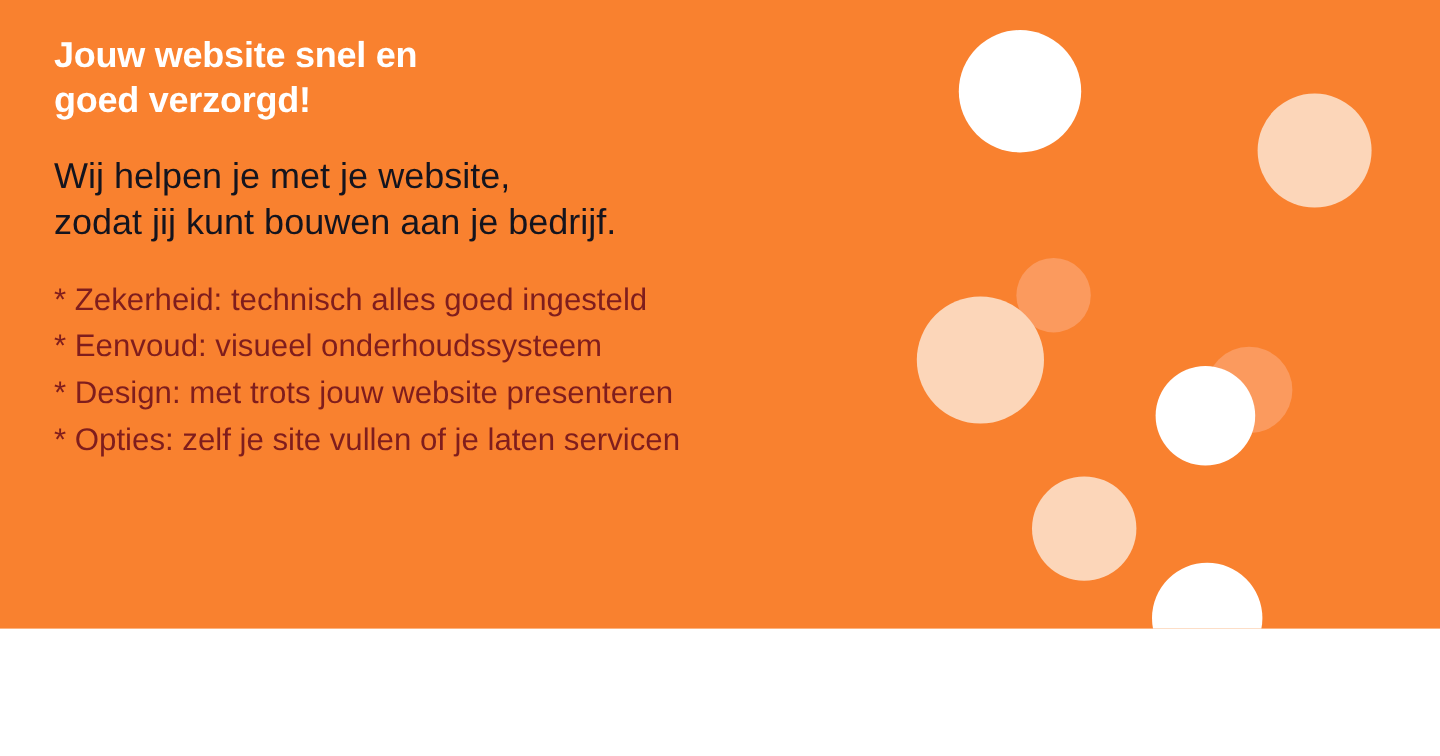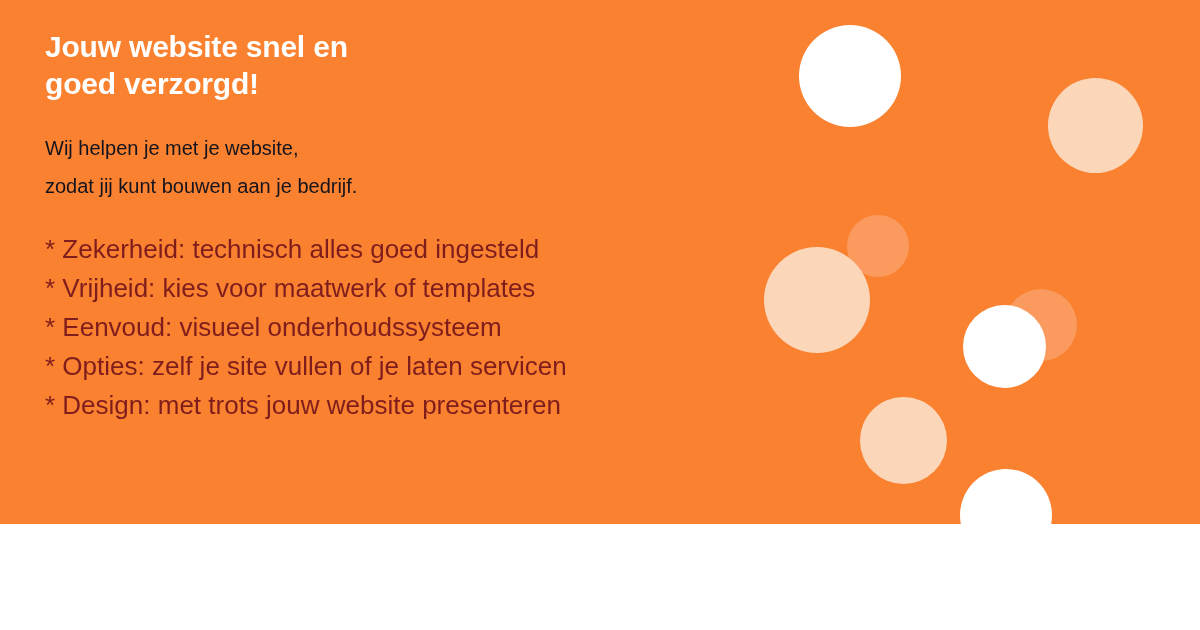--- a/index.html
+++ b/index.html
@@ -36,21 +36,21 @@
     font-size: 30px;
     line-height: 37px;
     font-weight: bold;
     letter-spacing: -0.2px;
     white-space: pre-line;
   }
   .intro {
     margin: 0;
     padding-top: 27px;
     color: #14141E;
-    font-size: 20px;
+    font-size: 30px;
     line-height: 38px;
     font-weight: normal;
     white-space: pre-line;
   }
   .bullets {
     margin: 0;
     padding: 0;
     padding-top: 25px;
     list-style: none;
   }
@@ -111,24 +111,23 @@
     <div class="circle" style="left:960px; top:469px; width:92px; height:92px; background:#FFFFFF;"></div>
   </div>
 
   <div class="content">
     <h1 class="headline">Jouw website snel en
 goed verzorgd!</h1>
     <p class="intro">Wij helpen je met je website,
 zodat jij kunt bouwen aan je bedrijf.</p>
     <ul class="bullets">
       <li>* Zekerheid: technisch alles goed ingesteld</li>
-      <li>* Vrijheid: kies voor maatwerk of templates</li>
       <li>* Eenvoud: visueel onderhoudssysteem</li>
+      <li>* Design: met trots jouw website presenteren</li>
       <li>* Opties: zelf je site vullen of je laten servicen</li>
-      <li>* Design: met trots jouw website presenteren</li>
     </ul>
   </div>
 
   <div class="logo-card">
     <div class="logo"><span class="logo-omp">OMP</span><span class="logo-design">design</span></div>
   </div>
 
 </div>
 
 </body></html>

